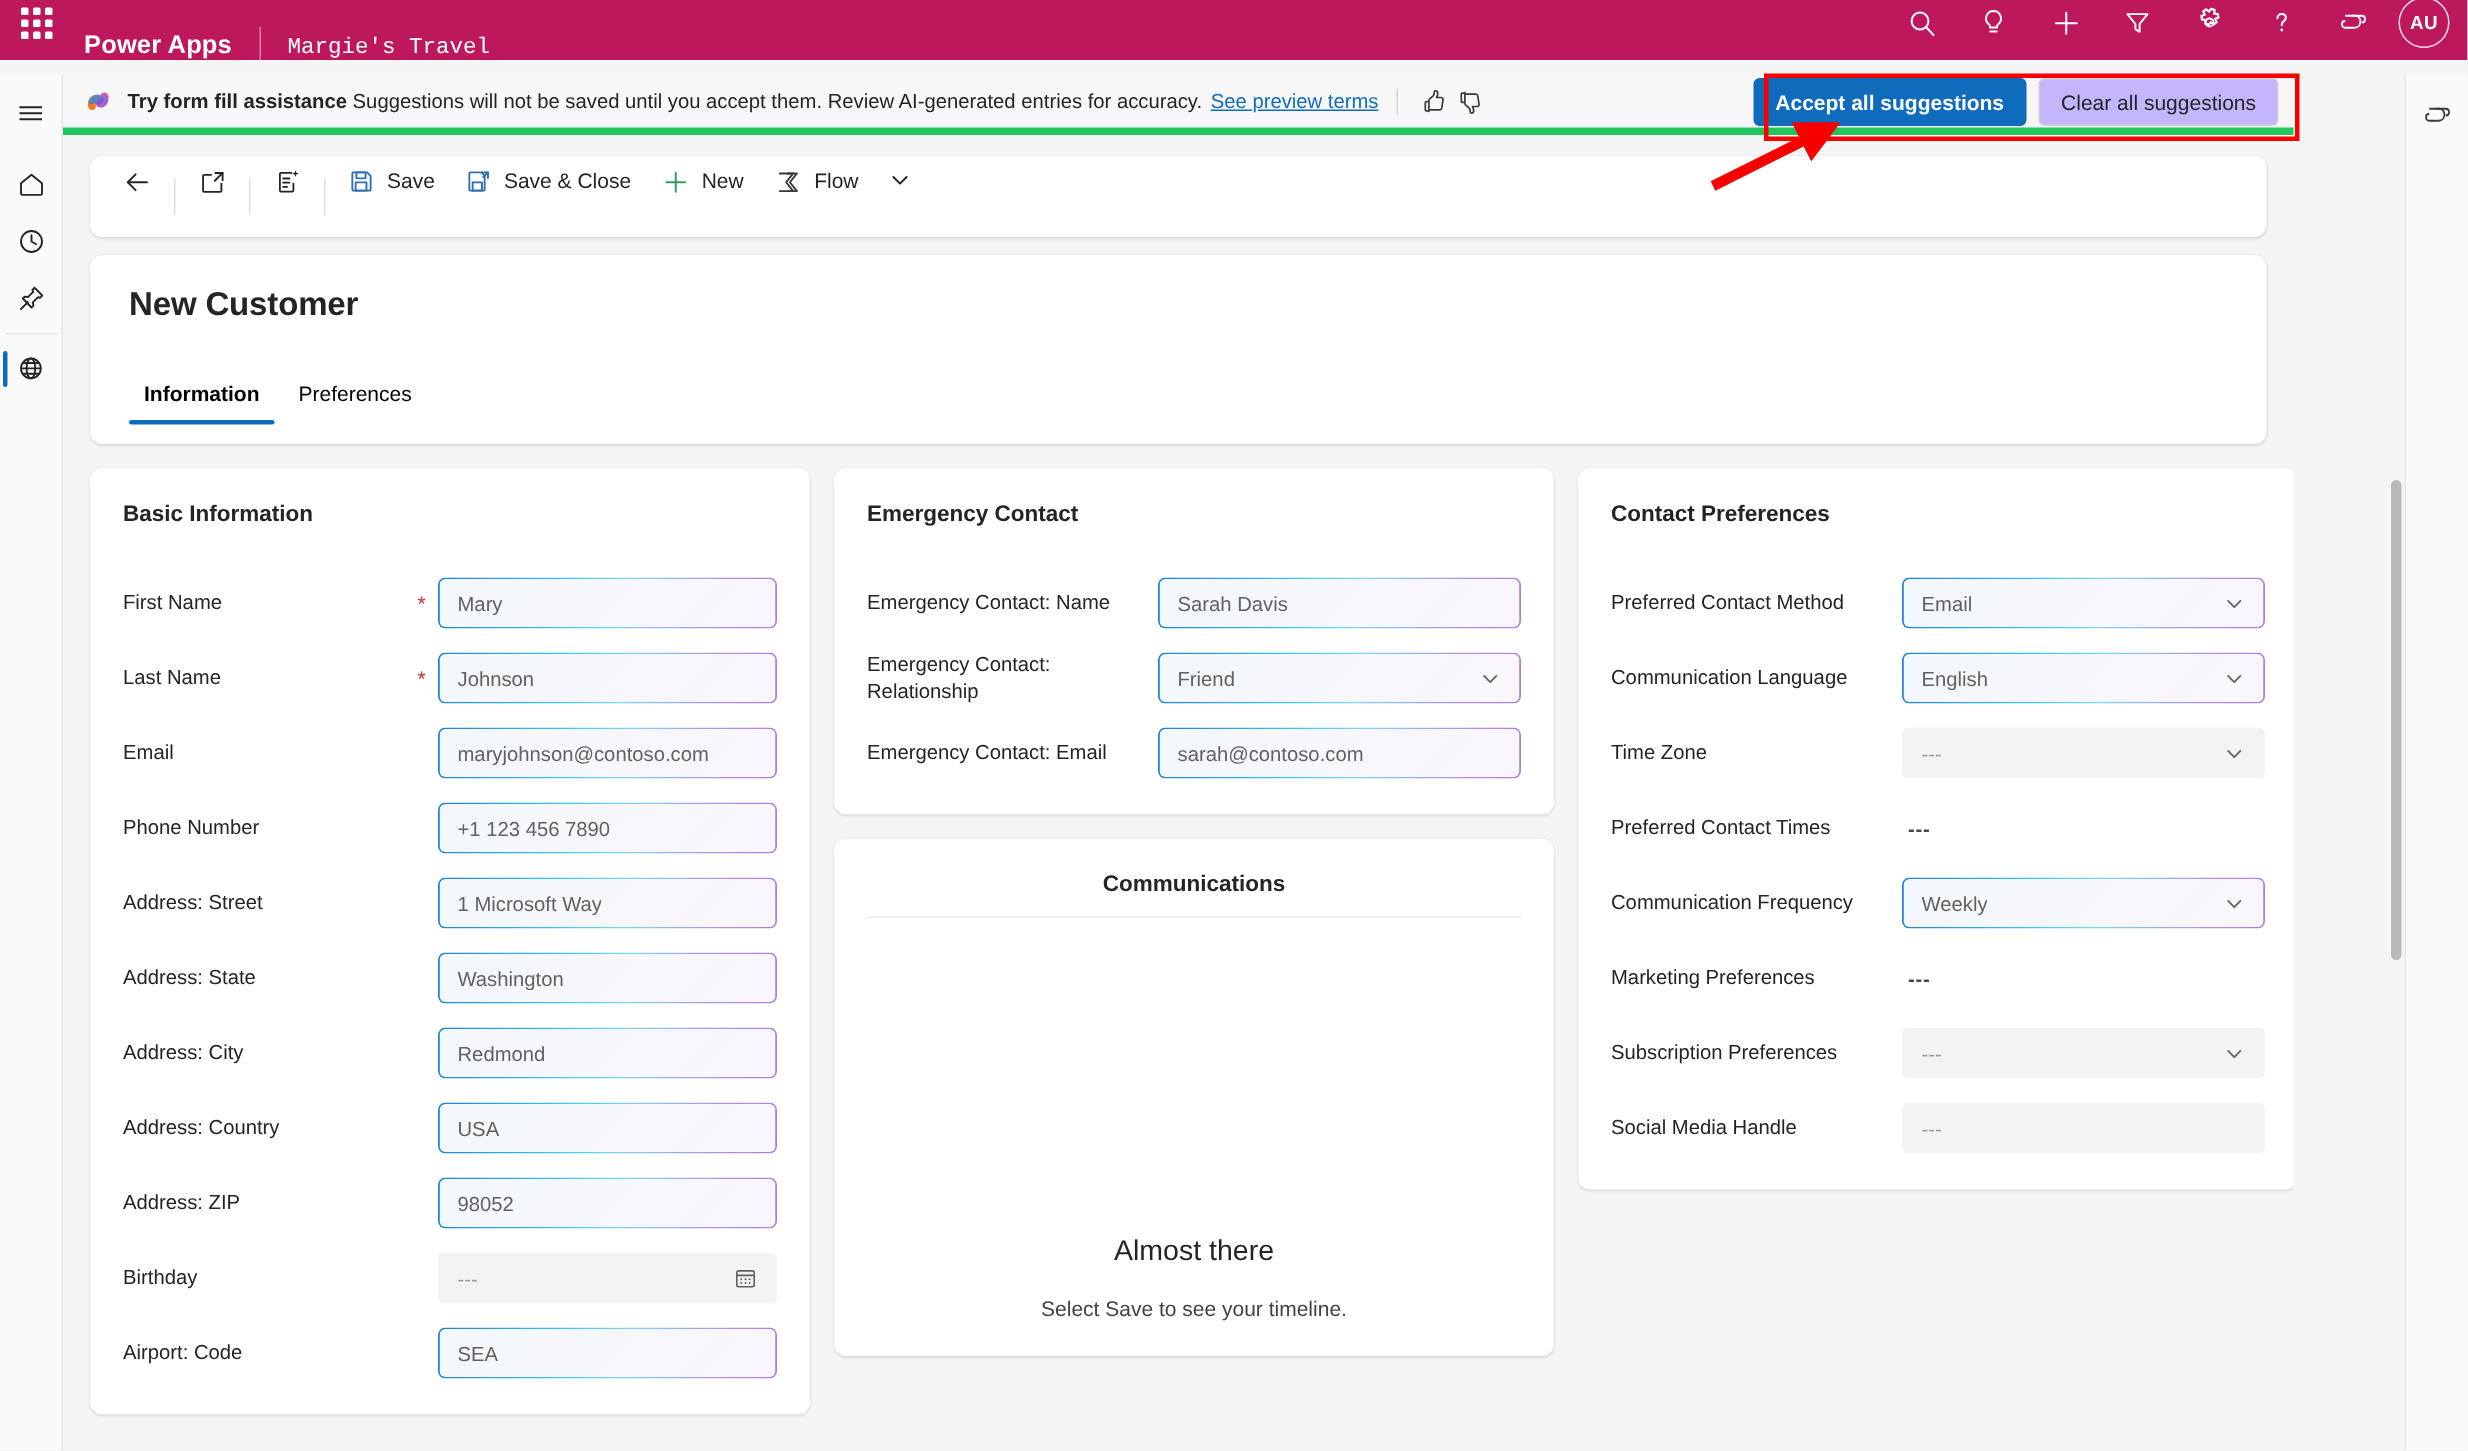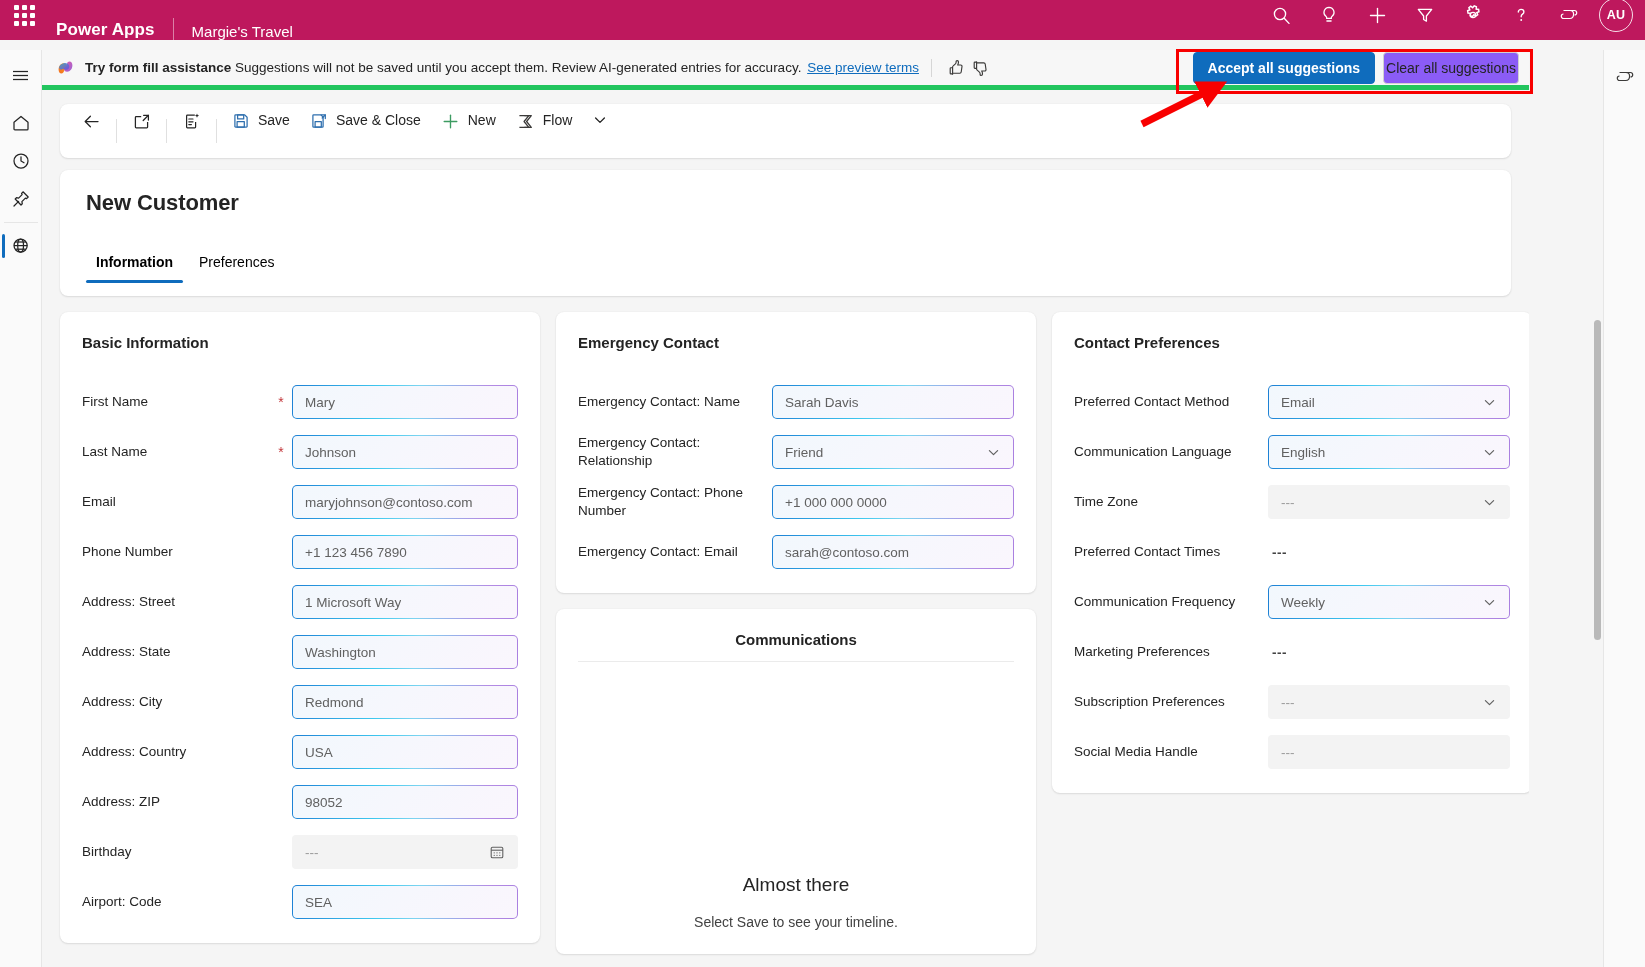--- a/index.html
+++ b/index.html
@@ -25,21 +25,21 @@
     grid-template-rows: repeat(3, 5px); gap: 3px;
   }
   .waffle-grid i { background: #fff; border-radius: 1px; display: block; width: 5px; height: 5px; }
   .brand {
     color: #fff; font-size: 17px; font-weight: bold; letter-spacing: .1px;
     margin-left: 8px; white-space: nowrap;
   }
   .brand-sep {
     width: 1px; height: 22px; background: rgba(255,255,255,.45); margin: 0 18px;
   }
-  .envname { color: #fff; font-size: 15px; white-space: nowrap; }
+  .envname { color: #fff; font-size: 15px; white-space: nowrap; font-family: Liberation Mono, monospace; }
   .topbar-right {
     margin-left: auto; display: flex; align-items: center; height: 50px;
     padding-right: 12px;
   }
   .tb-icon {
     width: 48px; height: 50px; display: flex; align-items: center;
     justify-content: center; cursor: pointer; color: #fff;
   }
   .tb-icon svg { display: block; }
   .avatar {
@@ -93,22 +93,22 @@
   .notif-actions {
     margin-left: auto; display: flex; align-items: center; gap: 8px;
     padding-right: 10px;
   }
   .btn-primary {
     background: #0f6cbd; color: #fff; border: 1px solid #0f6cbd; border-radius: 4px;
     font-size: 14px; font-family: inherit; padding: 7px 14px; cursor: pointer;
     white-space: nowrap; font-weight: 600;
   }
   .btn-secondary {
-    background: #8b5cf6; color: #242424; border: 1px solid #d1d1d1; border-radius: 4px;
-    font-size: 14px; font-family: inherit; padding: 7px 2px; cursor: pointer;
+    background: #c4b5fd; color: #242424; border: 1px solid #d1d1d1; border-radius: 4px;
+    font-size: 14px; font-family: inherit; padding: 7px 14px; cursor: pointer;
     white-space: nowrap;
   }
 
   
   .rightrail {
     position: absolute; right: 0; top: 50px; width: 42px; height: 917px;
     background: #fafafa; border-left: 1px solid #e6e6e6;
     display: flex; flex-direction: column; align-items: center; z-index: 20;
   }
   .rr-btn {
@@ -613,28 +613,20 @@
               <span class="val">Friend</span>
               <span class="chev">
                 <svg width="15" height="15" viewBox="0 0 15 15" fill="none" stroke="currentColor" stroke-width="1.2">
                   <polyline points="3.4,5.6 7.5,9.7 11.6,5.6" stroke-linecap="round" stroke-linejoin="round"></polyline>
                 </svg>
               </span>
             </div>
           </div>
         </div>
 
-        <div class="frow">
-          <div class="flabel">Emergency Contact: Phone Number</div>
-          <div class="fctl">
-            <div class="ai-field">
-              <span class="val">+1 000 000 0000</span>
-            </div>
-          </div>
-        </div>
 
         <div class="frow">
           <div class="flabel">Emergency Contact: Email</div>
           <div class="fctl">
             <div class="ai-field">
               <span class="val">sarah@contoso.com</span>
             </div>
           </div>
         </div>
       </div>

